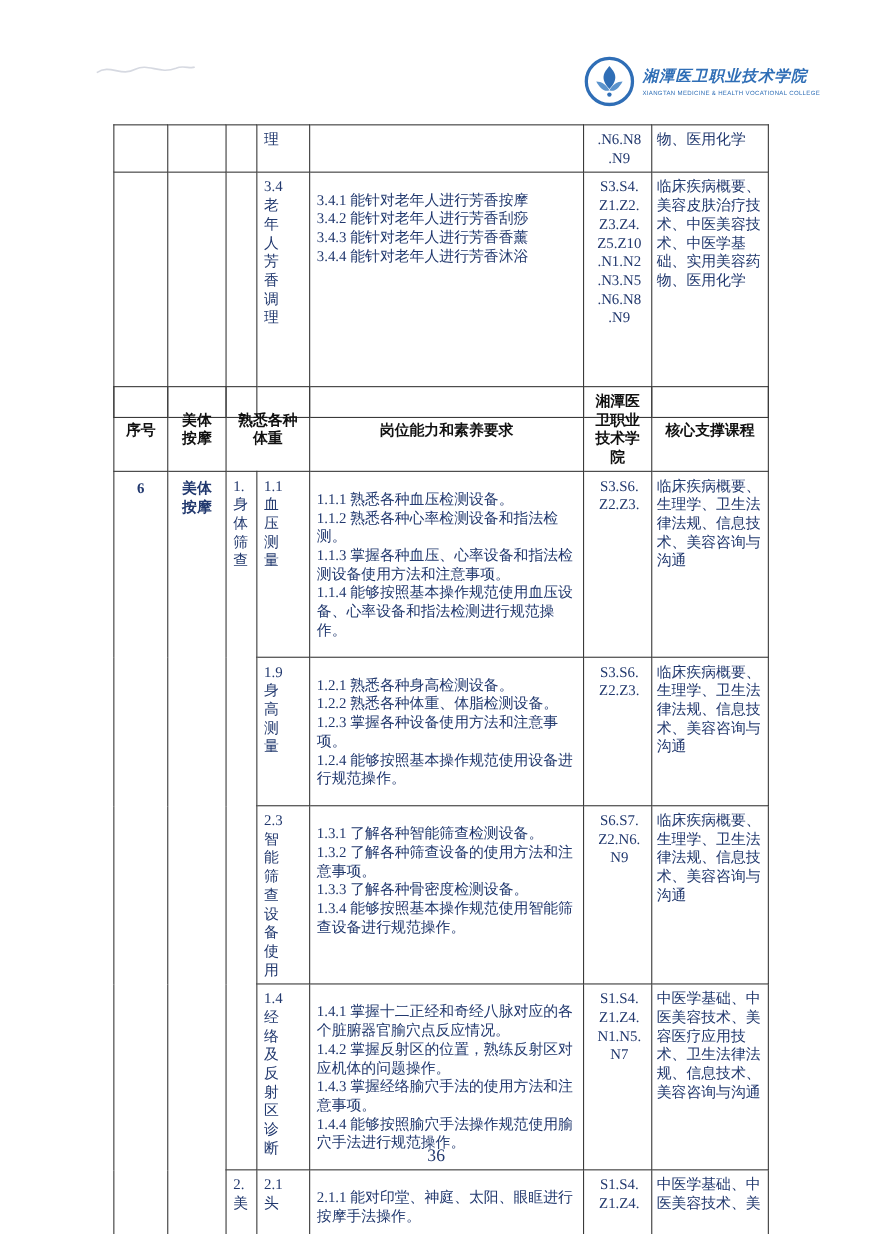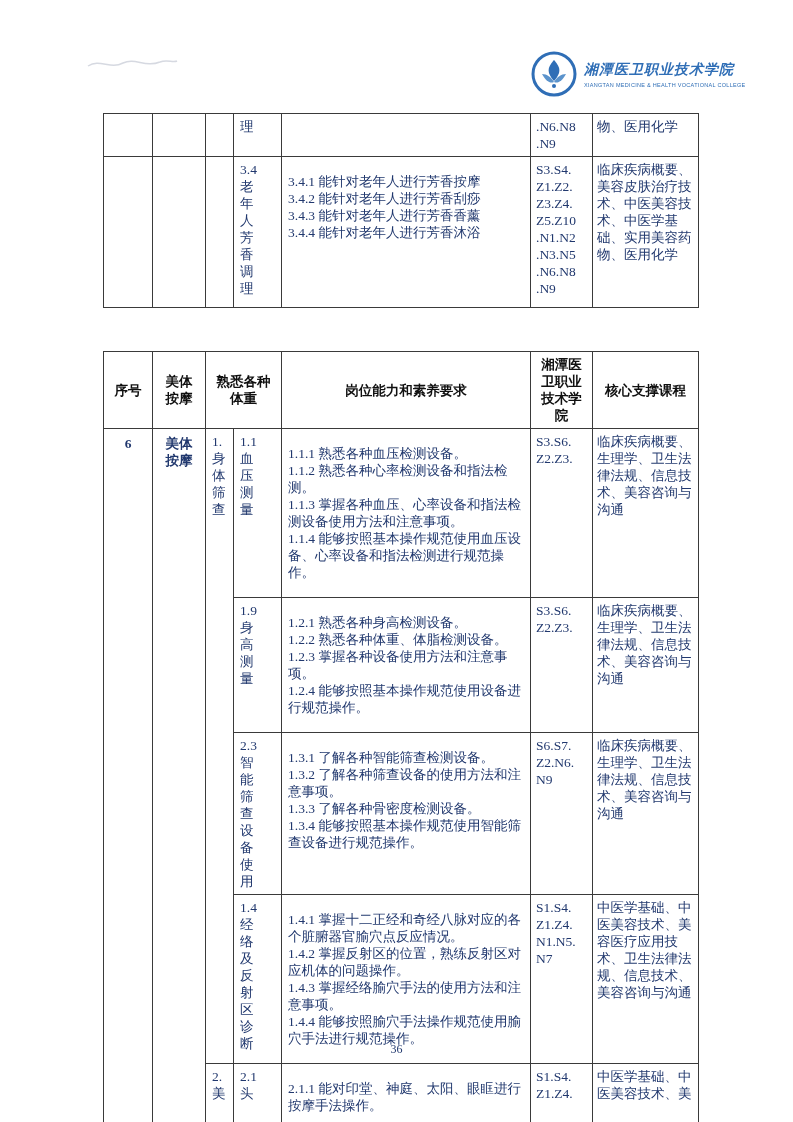--- a/index.html
+++ b/index.html
@@ -60,27 +60,27 @@
     padding:4px 7px;
     white-space:normal;
   }
   .c-empty { }
   .c-no   { text-align:center; padding-top:6px; }
   .c-pos  { text-align:center; padding:6px 7px;font-family:Liberation Serif, serif; }
   .bold   { font-weight:bold; color:#111111; }
   .c-tg   { padding:4px 2px 4px 6px; }
   .c-st   { padding:4px 2px 4px 6px; }
   .c-ab   { padding:16px 6px; }
-  .c-sp   { padding:4px 2px 4px 5px; }
+  .c-sp   { padding:4px 2px 4px 5px;text-align:center; }
   .c-co   { padding:4px 4px; }
 
   .page-number {
     position:absolute; left:0; right:0; top:1042px;
     text-align:center;
-    font-size:12px; color:#21386e;
+    font-size:16px; color:#21386e;
     font-family:"Liberation Serif", serif;
   }
 </style>
 </head>
 <body>
 
 <div class="page">
 
   <svg class="scan-mark" width="95" height="20" viewBox="0 0 95 20">
     <path d="M3 12 C15 4 25 16 38 9 C50 3 60 14 75 8 C82 5 88 9 92 7" stroke="#ccd0da" stroke-width="1.5" fill="none" opacity="0.8"></path>
@@ -114,21 +114,21 @@
       <tr style="height:40px">
         <td class="c-empty"></td>
         <td class="c-empty"></td>
         <td class="c-empty"></td>
         <td class="c-st">理</td>
         <td class="c-ab"></td>
         <td class="c-sp">.N6.N8
 .N9</td>
         <td class="c-co">物、医用化学</td>
       </tr>
-      <tr style="height:151px">
+      <tr style="height:223px">
         <td class="c-empty"></td>
         <td class="c-empty"></td>
         <td class="c-empty"></td>
         <td class="c-st">3.4
 老
 年
 人
 芳
 香
 调

